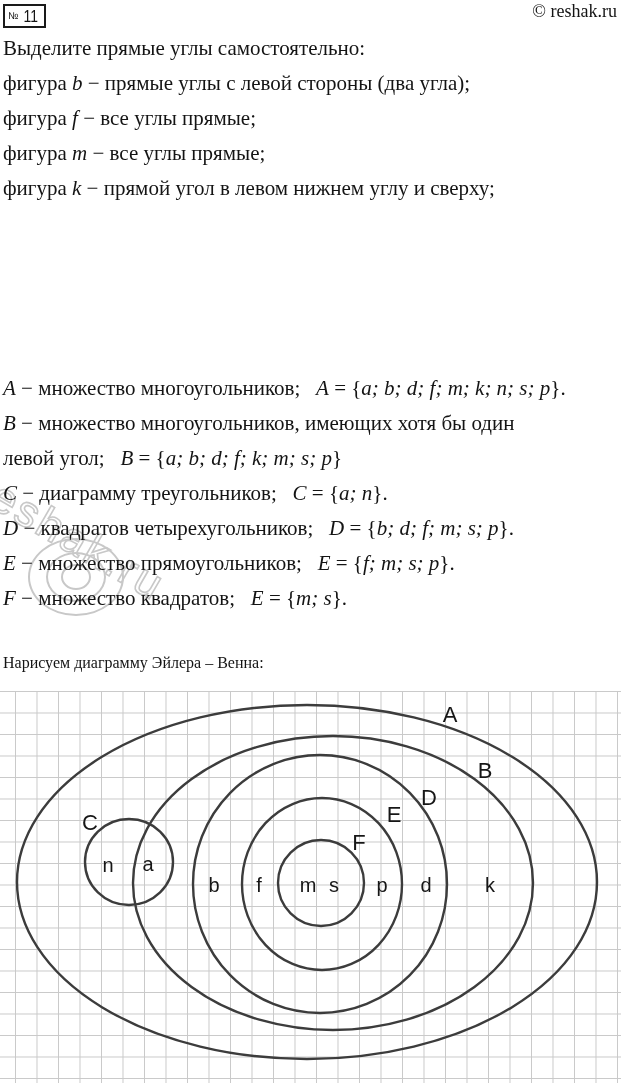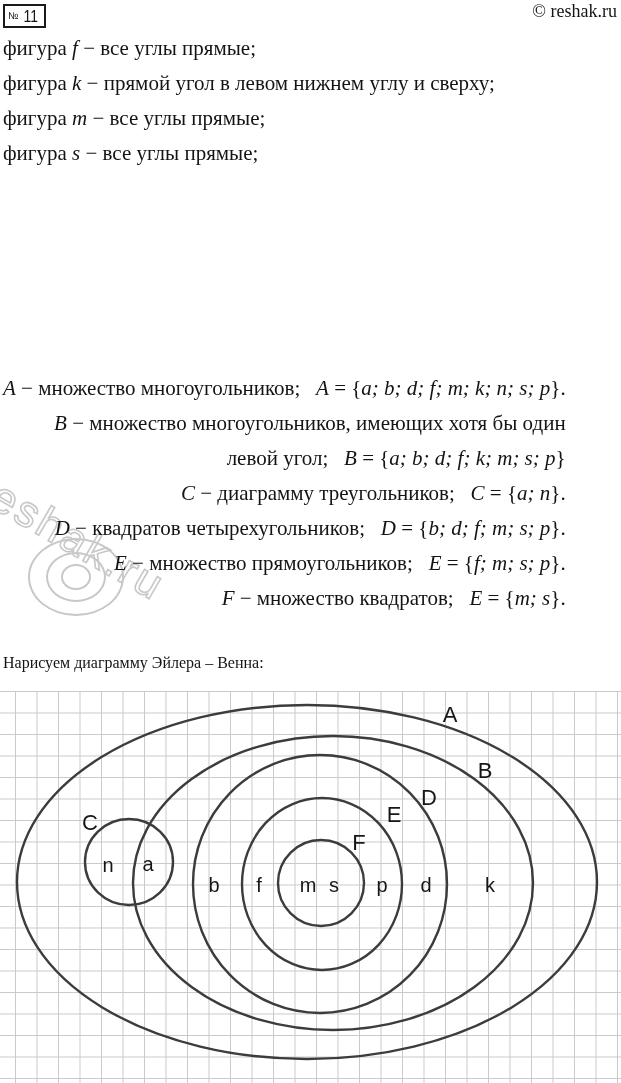--- a/index.html
+++ b/index.html
@@ -20,21 +20,21 @@
   .numbox .num{font-size:17px;line-height:17px;display:inline-block;transform:scaleX(.82);}
   
   .copyright{
     position:absolute;top:1px;right:4px;z-index:2;
     font-size:18px;
     margin-left:45px;
   }
   
   .textblock{position:absolute;left:3px;z-index:1;}
   .intro{top:31px;}
-  .sets{top:371px;text-align:right;}
+  .sets{top:371px;}
   .heading{position:absolute;left:3px;top:645px;z-index:1;font-size:16px;line-height:35px;white-space:pre-wrap;}
   .line{font-size:21px;line-height:35px;white-space:pre-wrap;}
   .it{font-style:italic;}
   
   .watermark{
     position:absolute;left:-8px;top:462px;z-index:0;
     transform:rotate(30deg);transform-origin:0 0;
     font-family:"Liberation Sans",sans-serif;
     font-size:44px;letter-spacing:3px;
     color:rgba(255,255,255,.55);
@@ -66,24 +66,25 @@
 <div class="wm-circle wmc2"></div>
 <div class="wm-circle wmc3"></div>
 
 <div class="numbox">
   <span class="no">№</span>
   <span class="num">11</span>
 </div>
 <div class="copyright">© reshak.ru</div>
 
 <div class="textblock intro">
+  <div class="line"><span>Выделите прямые углы самостоятельно:</span></div>
+  <div class="line"><span>фигура </span><span class="it">b</span><span> − прямые углы с левой стороны (два угла);</span></div>
   <div class="line"><span>фигура </span><span class="it">f</span><span> − все углы прямые;</span></div>
+  <div class="line"><span>фигура </span><span class="it">m</span><span> − все углы прямые;</span></div>
   <div class="line"><span>фигура </span><span class="it">k</span><span> − прямой угол в левом нижнем углу и сверху;</span></div>
-  <div class="line"><span>фигура </span><span class="it">m</span><span> − все углы прямые;</span></div>
-  <div class="line"><span>фигура </span><span class="it">s</span><span> − все углы прямые;</span></div>
 </div>
 
 <div class="textblock sets">
   <div class="line"><span class="it">A</span><span> − множество многоугольников;   </span><span class="it">A</span><span> = {</span><span class="it">a; b; d; f; m; k; n; s; p</span><span>}.</span></div>
   <div class="line"><span class="it">B</span><span> − множество многоугольников, имеющих хотя бы один</span></div>
   <div class="line"><span>левой угол;   </span><span class="it">B</span><span> = {</span><span class="it">a; b; d; f; k; m; s; p</span><span>}</span></div>
   <div class="line"><span class="it">C</span><span> − диаграмму треугольников;   </span><span class="it">C</span><span> = {</span><span class="it">a; n</span><span>}.</span></div>
   <div class="line"><span class="it">D</span><span> − квадратов четырехугольников;   </span><span class="it">D</span><span> = {</span><span class="it">b; d; f; m; s; p</span><span>}.</span></div>
   <div class="line"><span class="it">E</span><span> − множество прямоугольников;   </span><span class="it">E</span><span> = {</span><span class="it">f; m; s; p</span><span>}.</span></div>
   <div class="line"><span class="it">F</span><span> − множество квадратов;   </span><span class="it">E</span><span> = {</span><span class="it">m; s</span><span>}.</span></div>

